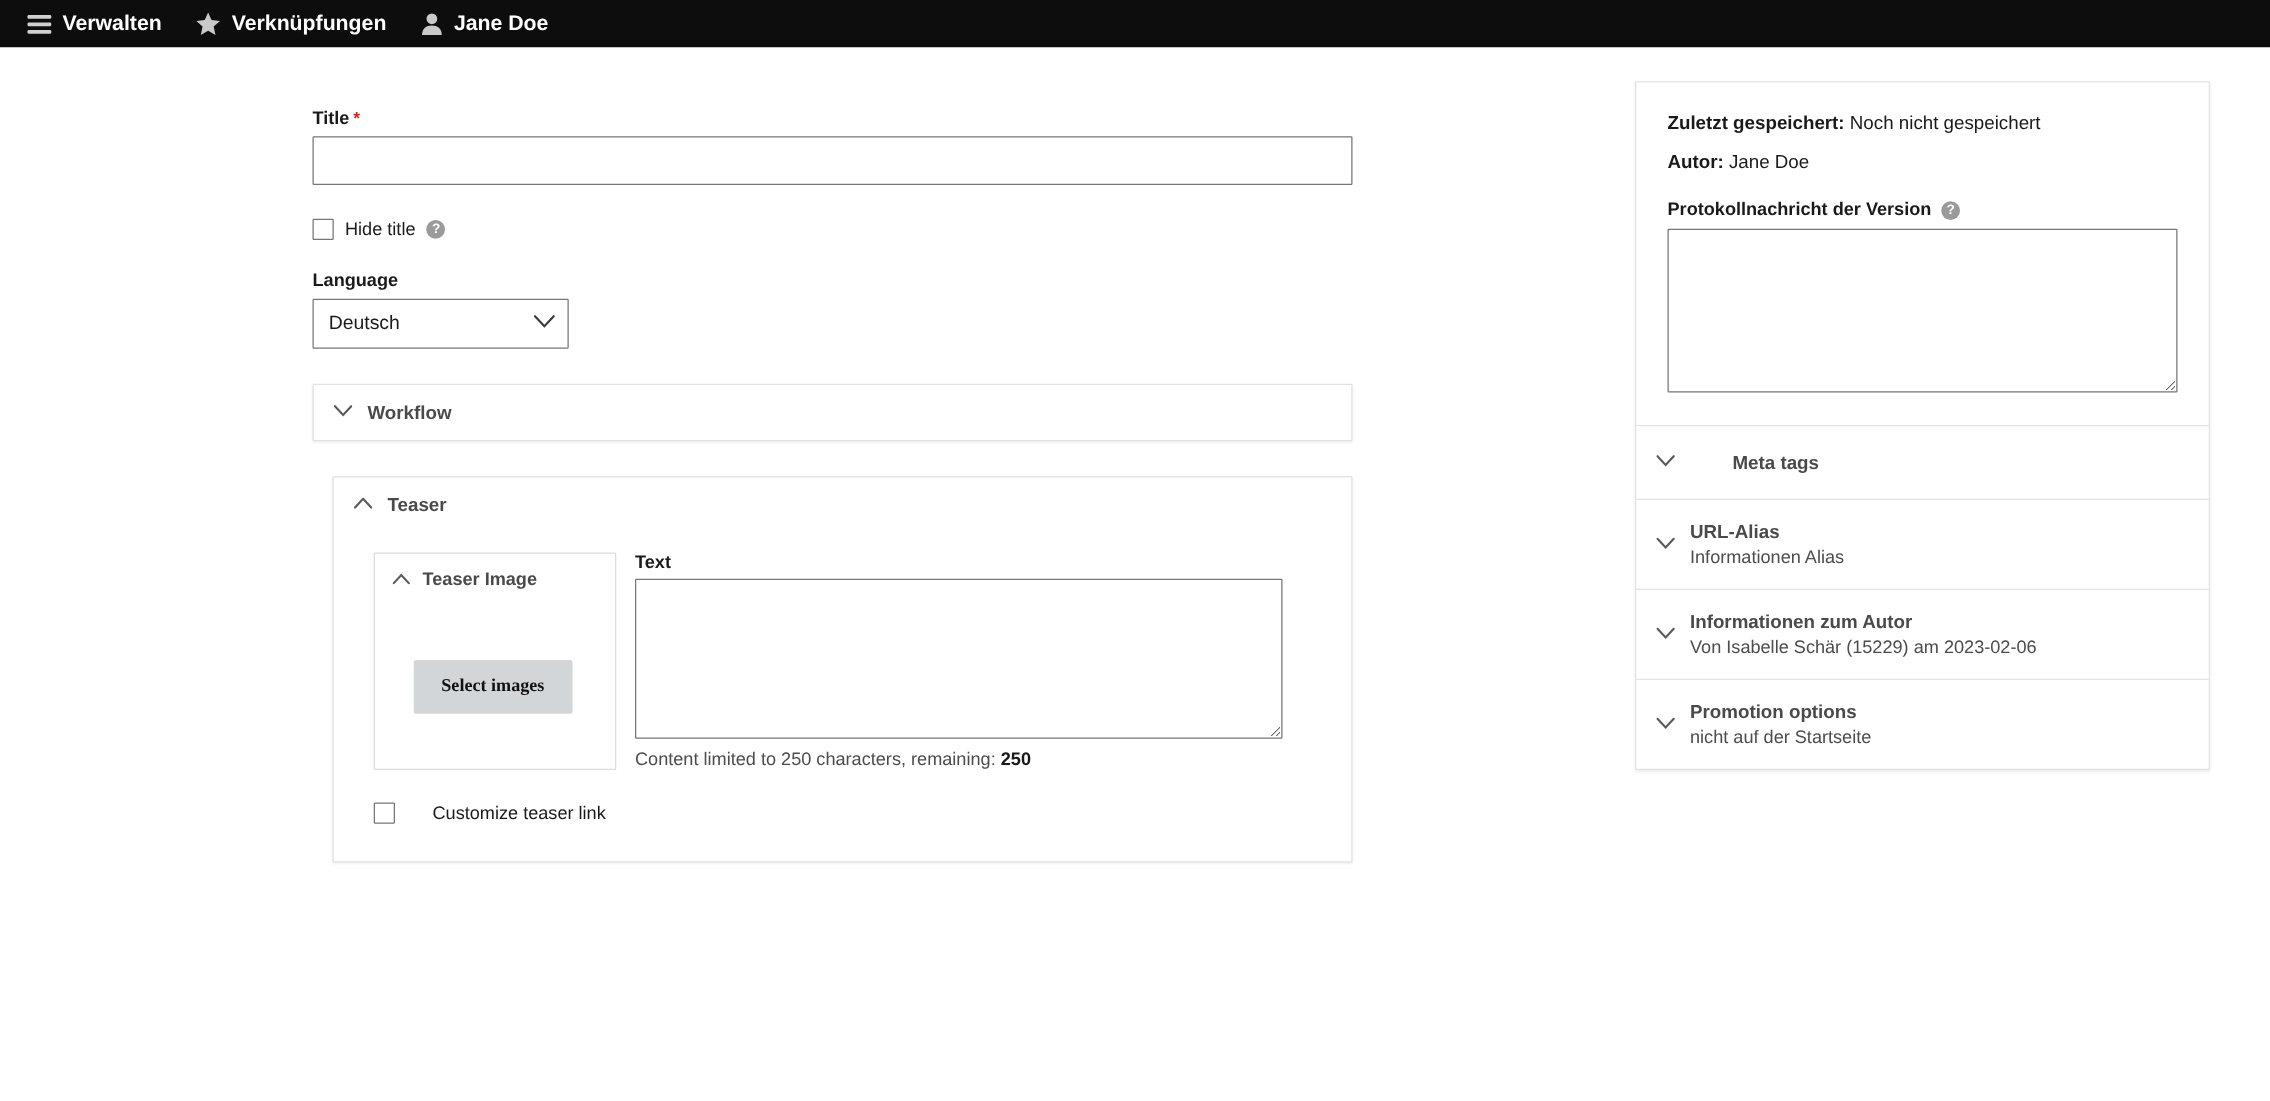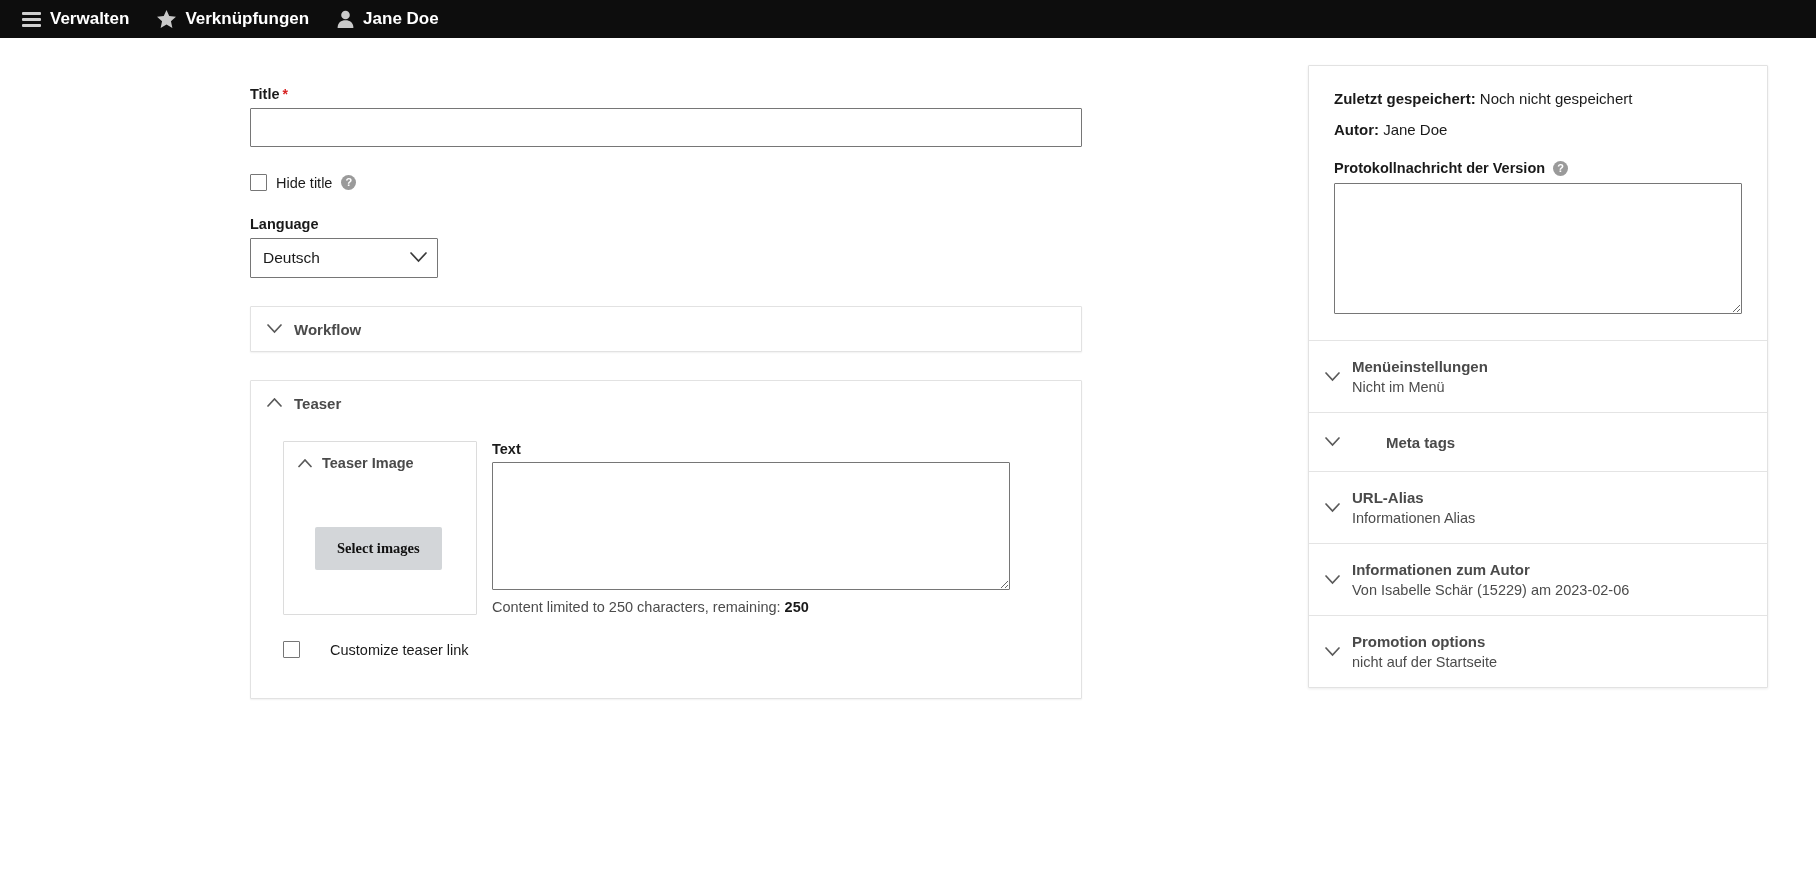--- a/index.html
+++ b/index.html
@@ -241,21 +241,21 @@
     </div>
 
     <div class="checkbox-row" style="margin-top:27px;">
       <span class="cbx"></span>
       <span class="cbx-label">Hide title</span>
       <span class="help-icon">?</span>
     </div>
 
     <div style="margin-top:25px;">
       <label class="field-label">Language</label>
-      <div class="select-wrap" style="width:188px;">
+      <div class="select-wrap" style="width:205px;">
         <span class="select-value">Deutsch</span>
         <span class="chev">
           <svg width="17" height="11" viewBox="0 0 17 11">
               <path d="M1 1 L8.5 9 L16 1" stroke="#3a3a3a" stroke-width="1.7" fill="none" stroke-linecap="round"></path>
             </svg>
         </span>
       </div>
     </div>
 
     <div class="panel" style="margin-top:28px;">
@@ -263,21 +263,21 @@
         <span>
           <svg width="15" height="10" viewBox="0 0 15 10">
               <path d="M1 1 L7.5 8 L14 1" stroke="#5a5a5a" stroke-width="1.7" fill="none" stroke-linecap="round"></path>
             </svg>
         </span>
         <span class="panel-title">Workflow</span>
       </div>
     </div>
 
 
-    <div class="panel" style="margin-top:28px; padding-bottom:10px;">
+    <div class="panel" style="margin-top:28px; margin-left:16px;">
       <div class="panel-head">
         <span>
           <svg width="15" height="10" viewBox="0 0 15 10">
               <path d="M1 8 L7.5 1 L14 8" stroke="#5a5a5a" stroke-width="1.7" fill="none" stroke-linecap="round"></path>
             </svg>
         </span>
         <span class="panel-title">Teaser</span>
       </div>
 
       <div style="display:flex; gap:15px; padding:16px 16px 0 32px;">
@@ -322,74 +322,63 @@
         <span>Jane Doe</span>
       </div>
 
       <div style="display:flex; align-items:center; gap:8px; margin-bottom:7px;">
         <span class="field-label" style="margin:0;">Protokollnachricht der Version</span>
         <span class="help-icon">?</span>
       </div>
       <textarea class="ta" style="width: 408px; height: 131px;"></textarea>
     </div>
 
+
+    <div class="sb-section" style="padding-top:20px; padding-bottom:20px;gap:46px;">
+      <span>
+        <svg width="15" height="10" viewBox="0 0 15 10">
+            <path d="M1 1 L7.5 8 L14 1" stroke="#5a5a5a" stroke-width="1.7" fill="none" stroke-linecap="round"></path>
+          </svg>
+      </span>
+      <span class="sb-texts">
+        <span class="sb-title">Meta tags</span>
+      </span>
+    </div>
+
     <div class="sb-section">
       <span>
         <svg width="15" height="10" viewBox="0 0 15 10">
             <path d="M1 1 L7.5 8 L14 1" stroke="#5a5a5a" stroke-width="1.7" fill="none" stroke-linecap="round"></path>
           </svg>
       </span>
       <span class="sb-texts">
-        <span class="sb-title">Menüeinstellungen</span>
-        <span class="sb-sub">Nicht im Menü</span>
-      </span>
-    </div>
-
-    <div class="sb-section" style="padding-top:20px; padding-bottom:20px;gap:46px;">
-      <span>
-        <svg width="15" height="10" viewBox="0 0 15 10">
-            <path d="M1 1 L7.5 8 L14 1" stroke="#5a5a5a" stroke-width="1.7" fill="none" stroke-linecap="round"></path>
-          </svg>
-      </span>
-      <span class="sb-texts">
-        <span class="sb-title">Meta tags</span>
+        <span class="sb-title">URL-Alias</span>
+        <span class="sb-sub">Informationen Alias</span>
       </span>
     </div>
 
     <div class="sb-section">
       <span>
         <svg width="15" height="10" viewBox="0 0 15 10">
             <path d="M1 1 L7.5 8 L14 1" stroke="#5a5a5a" stroke-width="1.7" fill="none" stroke-linecap="round"></path>
           </svg>
       </span>
       <span class="sb-texts">
-        <span class="sb-title">URL-Alias</span>
-        <span class="sb-sub">Informationen Alias</span>
+        <span class="sb-title">Informationen zum Autor</span>
+        <span class="sb-sub">Von Isabelle Schär (15229) am 2023-02-06</span>
       </span>
     </div>
 
     <div class="sb-section">
       <span>
         <svg width="15" height="10" viewBox="0 0 15 10">
             <path d="M1 1 L7.5 8 L14 1" stroke="#5a5a5a" stroke-width="1.7" fill="none" stroke-linecap="round"></path>
           </svg>
       </span>
       <span class="sb-texts">
-        <span class="sb-title">Informationen zum Autor</span>
-        <span class="sb-sub">Von Isabelle Schär (15229) am 2023-02-06</span>
-      </span>
-    </div>
-
-    <div class="sb-section">
-      <span>
-        <svg width="15" height="10" viewBox="0 0 15 10">
-            <path d="M1 1 L7.5 8 L14 1" stroke="#5a5a5a" stroke-width="1.7" fill="none" stroke-linecap="round"></path>
-          </svg>
-      </span>
-      <span class="sb-texts">
         <span class="sb-title">Promotion options</span>
         <span class="sb-sub">nicht auf der Startseite</span>
       </span>
     </div>
 
   </div>
 
 </div>
 
 </body></html>

